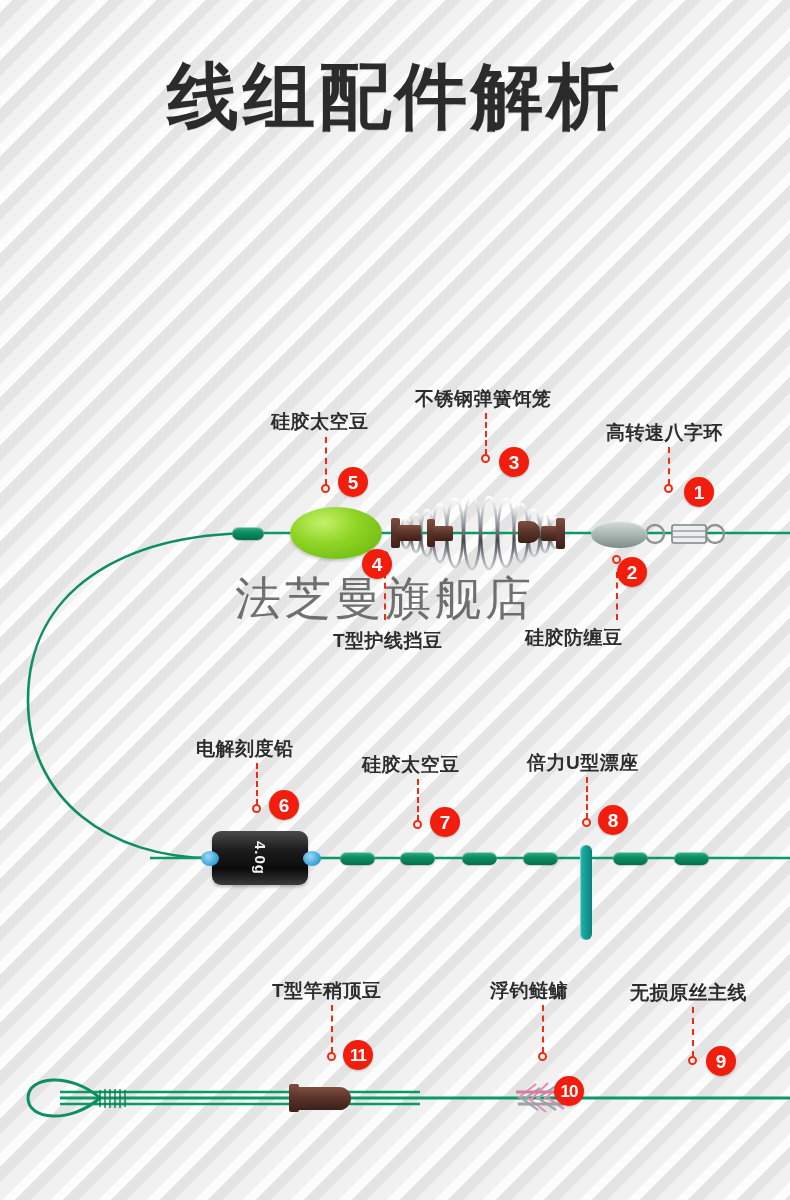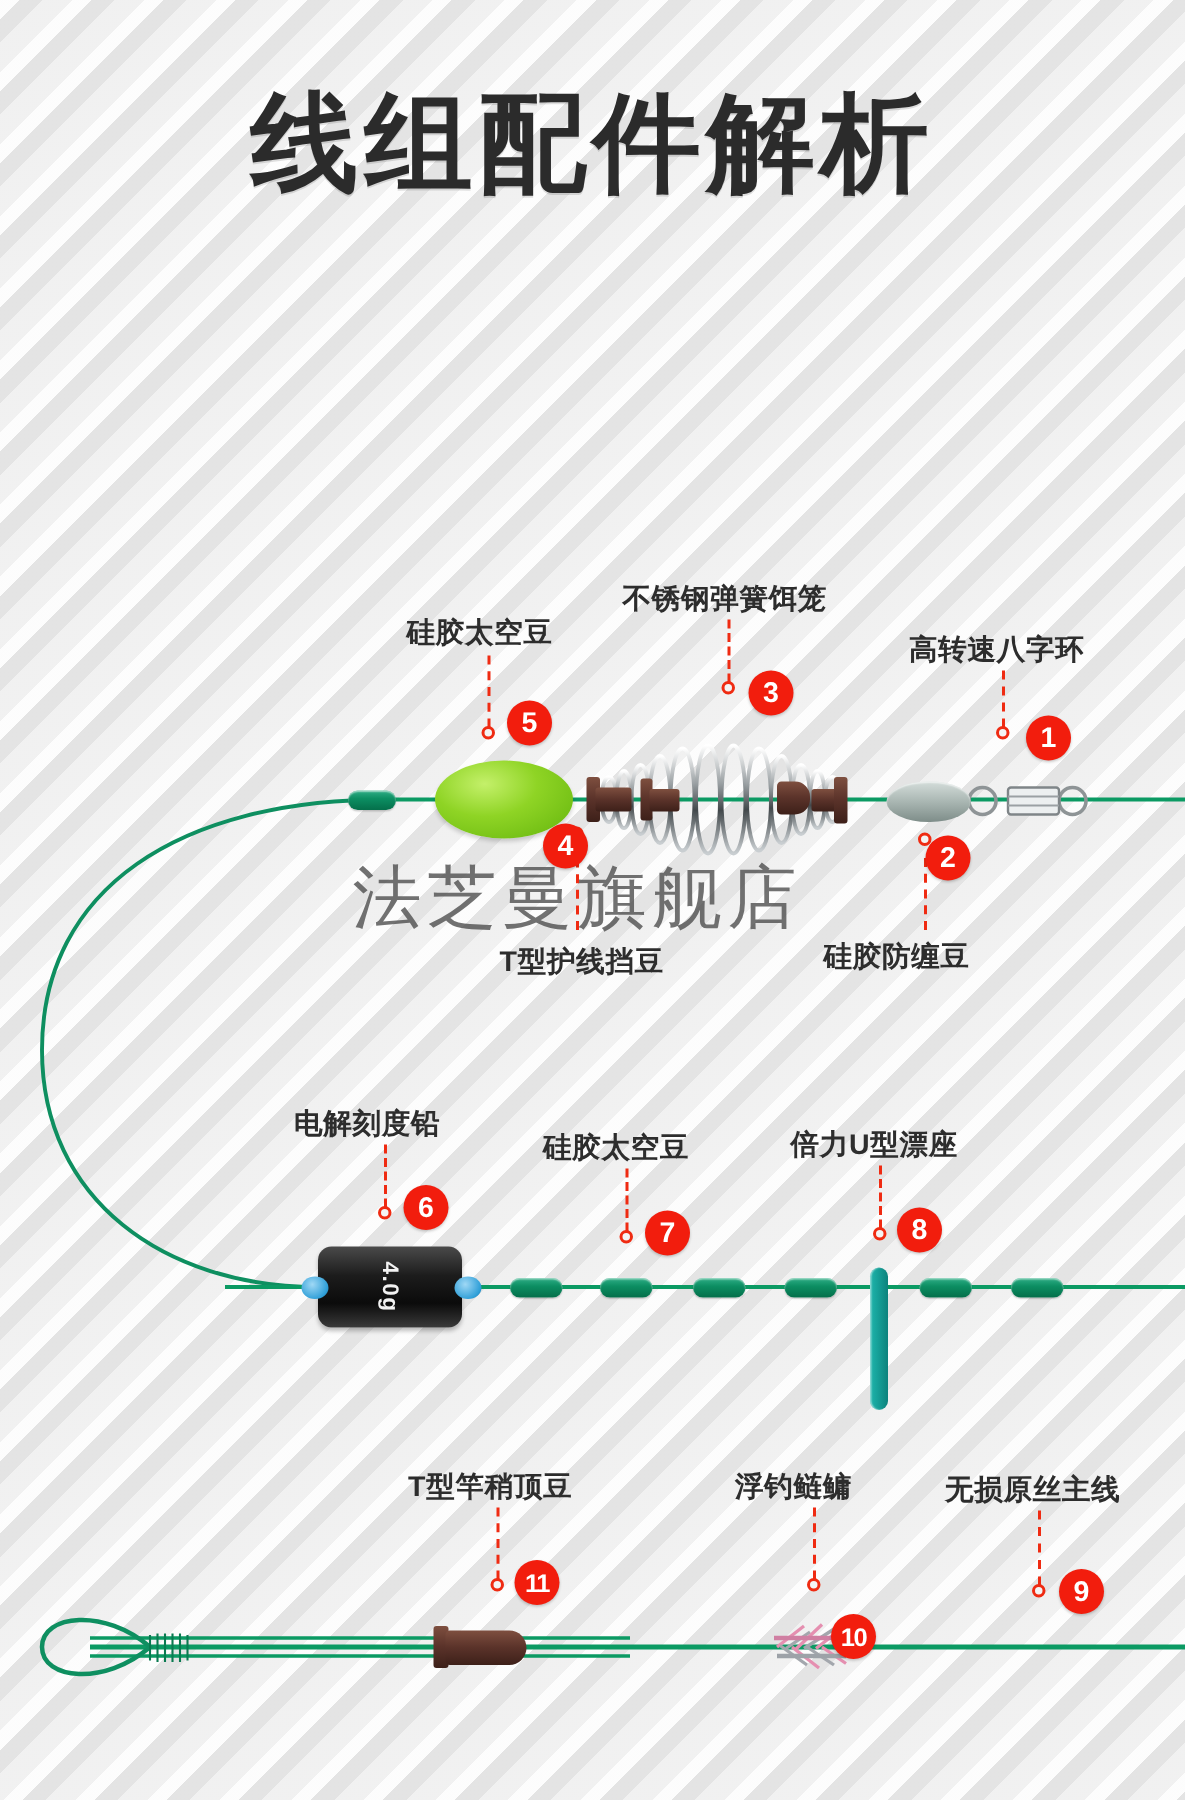--- a/index.html
+++ b/index.html
@@ -270,21 +270,21 @@
   <div class="watermark">法芝曼旗舰店</div>
 
   <div class="callout">
     <div class="ctext" style="left:606px;top:420px;">高转速八字环</div>
     <div class="cline" style="left:668px;top:447px;height:38px;"></div>
     <div class="cdot" style="left:664px;top:484px;"></div>
     <div class="cbadge" style="left:684px;top:477px;">1</div>
   </div>
 
   <div class="callout">
-    <div class="ctext" style="left:549px;top:625px;font-family:Liberation Serif, serif;">硅胶防缠豆</div>
+    <div class="ctext" style="left:525px;top:625px;font-family:Liberation Serif, serif;">硅胶防缠豆</div>
     <div class="cline" style="left:616px;top:572px;height:48px;"></div>
     <div class="cdot" style="left:612px;top:555px;"></div>
     <div class="cbadge" style="left:617px;top:557px;">2</div>
   </div>
 
   <div class="callout">
     <div class="ctext" style="left:415px;top:386px;">不锈钢弹簧饵笼</div>
     <div class="cline" style="left:485px;top:413px;height:42px;"></div>
     <div class="cdot" style="left:481px;top:454px;"></div>
     <div class="cbadge" style="left:499px;top:447px;">3</div>

